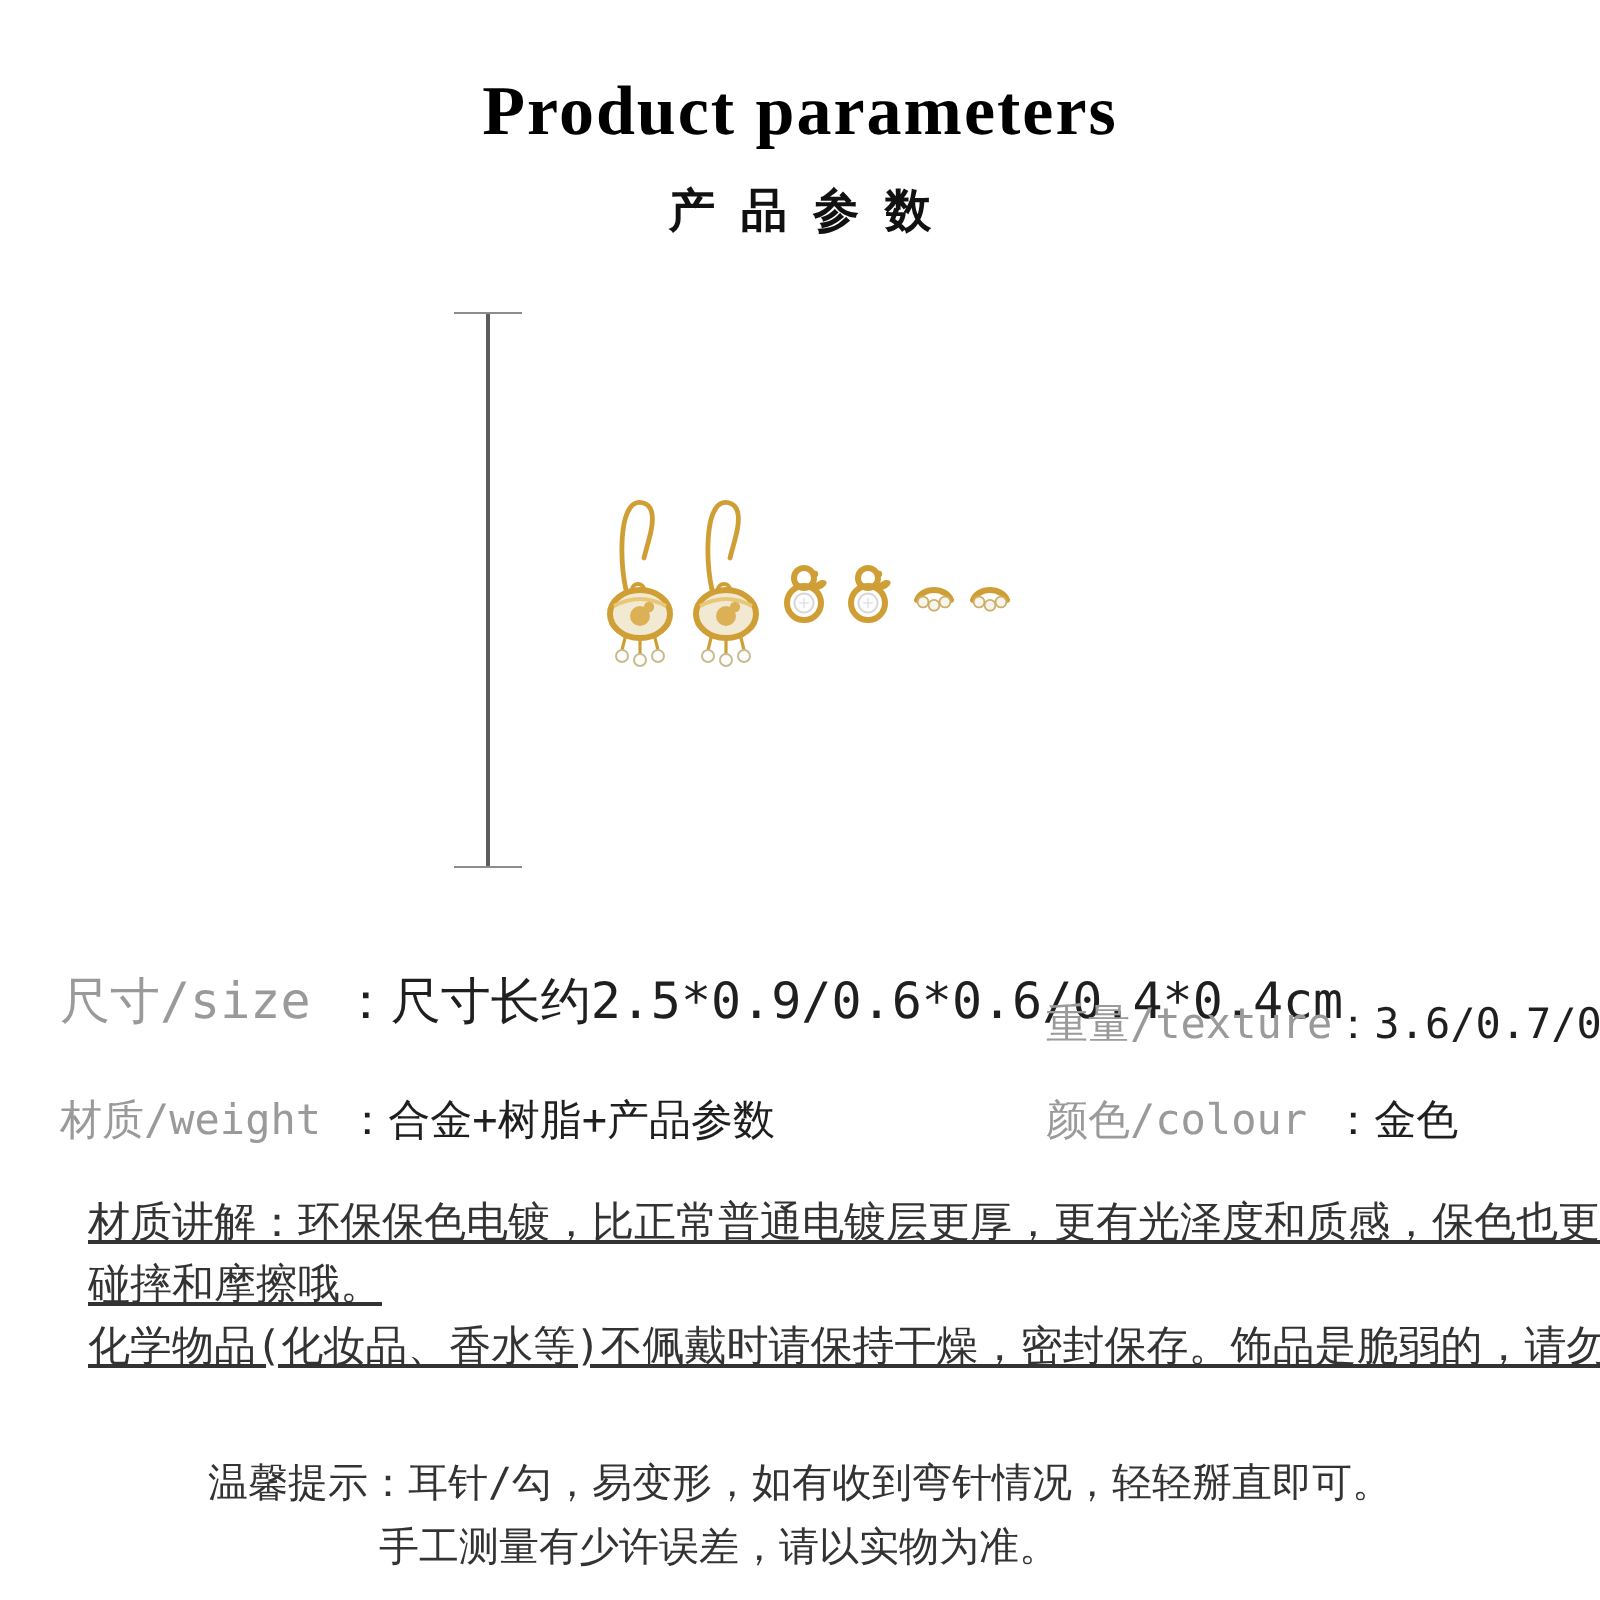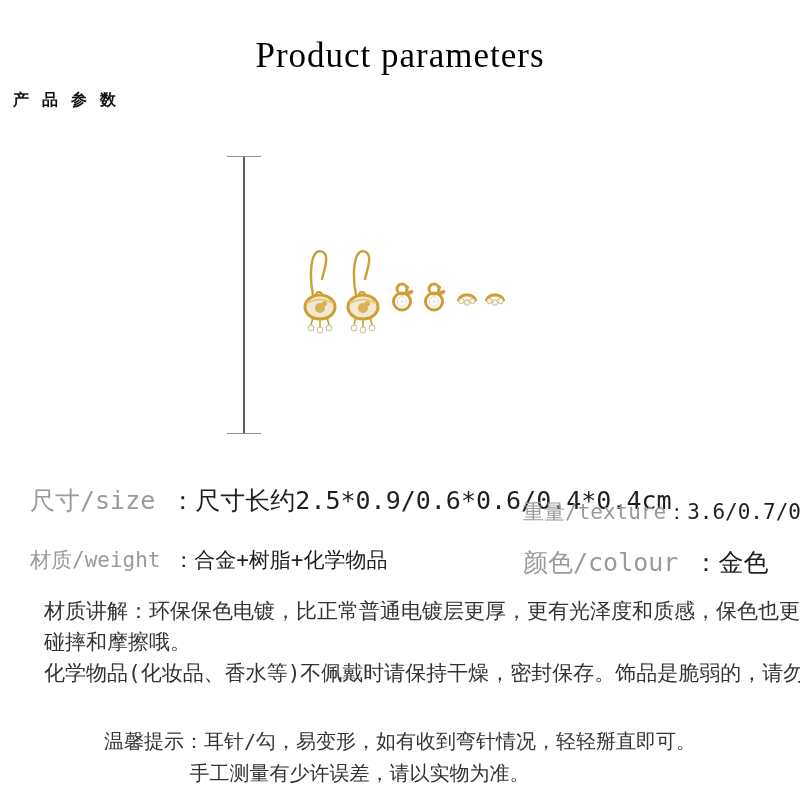--- a/index.html
+++ b/index.html
@@ -3,55 +3,55 @@
 <meta charset="utf-8">
 <style>
   * { margin:0; padding:0; box-sizing:border-box; }
   html,body { width:800px; height:800px; background:#ffffff; overflow:hidden; }
   body { position:relative; font-family:"DejaVu Sans Mono","DejaVu Sans",sans-serif; color:#1f1f1f; }
 
   .title-en {
     position:absolute; top:36px; left:0; width:800px;
     text-align:center;
     font-family:"Liberation Serif","DejaVu Serif",serif;
-    font-weight:normal; font-size:35px; letter-spacing:1px; color:#000000;
+    font-weight:bold; font-size:35px; letter-spacing:1px; color:#000000;
   }
   .title-zh {
     position:absolute; top:90px; left:0; width:800px;
-    text-align:left; text-indent:13px;
+    text-align:center; text-indent:13px;
     font-family:"DejaVu Sans",sans-serif;
-    font-weight:600; font-size:16px; letter-spacing:13px; color:#111111;
+    font-weight:600; font-size:23px; letter-spacing:13px; color:#111111;
   }
 
   
   .ruler {
     position:absolute; left:227px; top:156px; width:34px; height:278px;
     border-top:1px solid #8d8d8d; border-bottom:1px solid #8d8d8d;
   }
   .ruler .vline {
     position:absolute; left:16px; top:0; width:2px; height:100%;
     background:#5c5c5c;
   }
 
   .fig { position:absolute; }
 
   
   .spec-left-1  { position:absolute; left:30px;  top:484px; white-space:nowrap; font-size:25px; }
   .spec-right-1 { position:absolute; left:523px; top:498px; white-space:nowrap; font-size:21px; }
   .spec-left-2  { position:absolute; left:30px;  top:546px; white-space:nowrap; font-size:21px; }
-  .spec-right-2 { position:absolute; left:523px; top:546px; white-space:nowrap; font-size:25px; }
+  .spec-right-2 { position:absolute; left:523px; top:546px; white-space:nowrap; font-size:21px; }
   .lbl { color:#9a9a9a; }
   .val { color:#1f1f1f; }
 
   
   .care {
     position:absolute; left:44px; top:596px; width:716px;
     font-size:21px; line-height:31px; color:#333333;
   }
-  .care .line { white-space:nowrap; }
+  .care .line { white-space:nowrap;text-decoration:underline; }
 
   
   .tip1 { position:absolute; top:728px; left:0; width:800px; text-align:center;
           font-size:20px; color:#333333; white-space:nowrap; }
   .tip2 { position:absolute; top:760px; left:0; width:719px; text-align:center;
           font-size:20px; color:#333333; white-space:nowrap; }
 </style>
 </head>
 <body>
 
@@ -121,21 +121,21 @@
 </svg>
 
 <div class="spec-left-1">
   <span class="lbl">尺寸/size</span><span class="val"> ：</span><span class="val">尺寸长约2.5*0.9/0.6*0.6/0.4*0.4cm</span>
 </div>
 <div class="spec-right-1">
   <span class="lbl">重量/texture</span><span class="val">：</span><span class="val">3.6/0.7/0.2g</span>
 </div>
 
 <div class="spec-left-2">
-  <span class="lbl">材质/weight</span><span class="val"> ：</span><span class="val">合金+树脂+化学物品</span>
+  <span class="lbl">材质/weight</span><span class="val"> ：</span><span class="val">合金+树脂+产品参数</span>
 </div>
 <div class="spec-right-2">
   <span class="lbl">颜色/colour</span><span class="val"> ：</span><span class="val">金色</span>
 </div>
 
 <div class="care">
   <div class="line">材质讲解：环保保色电镀，比正常普通电镀层更厚，更有光泽度和质感，保色也更</div>
   <div class="line">碰摔和摩擦哦。</div>
   <div class="line">化学物品(化妆品、香水等)不佩戴时请保持干燥，密封保存。饰品是脆弱的，请勿</div>
 </div>

